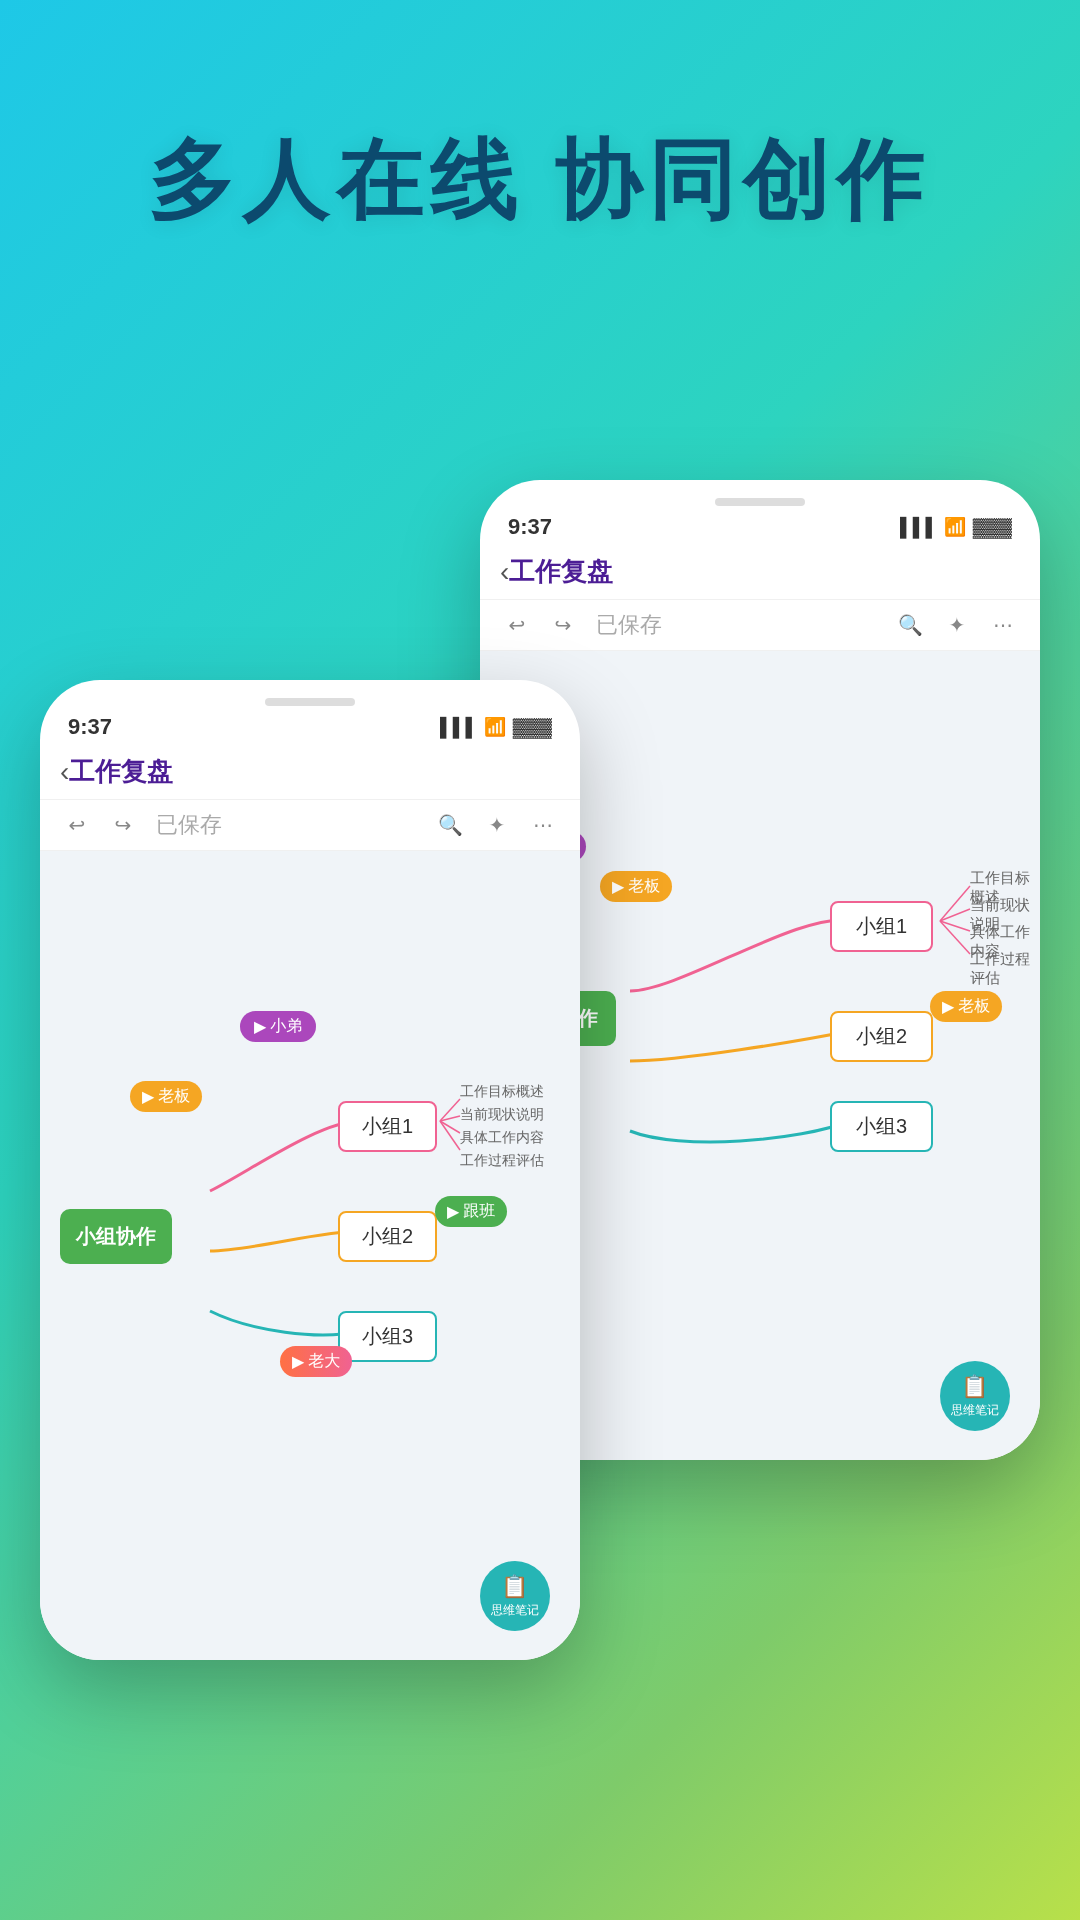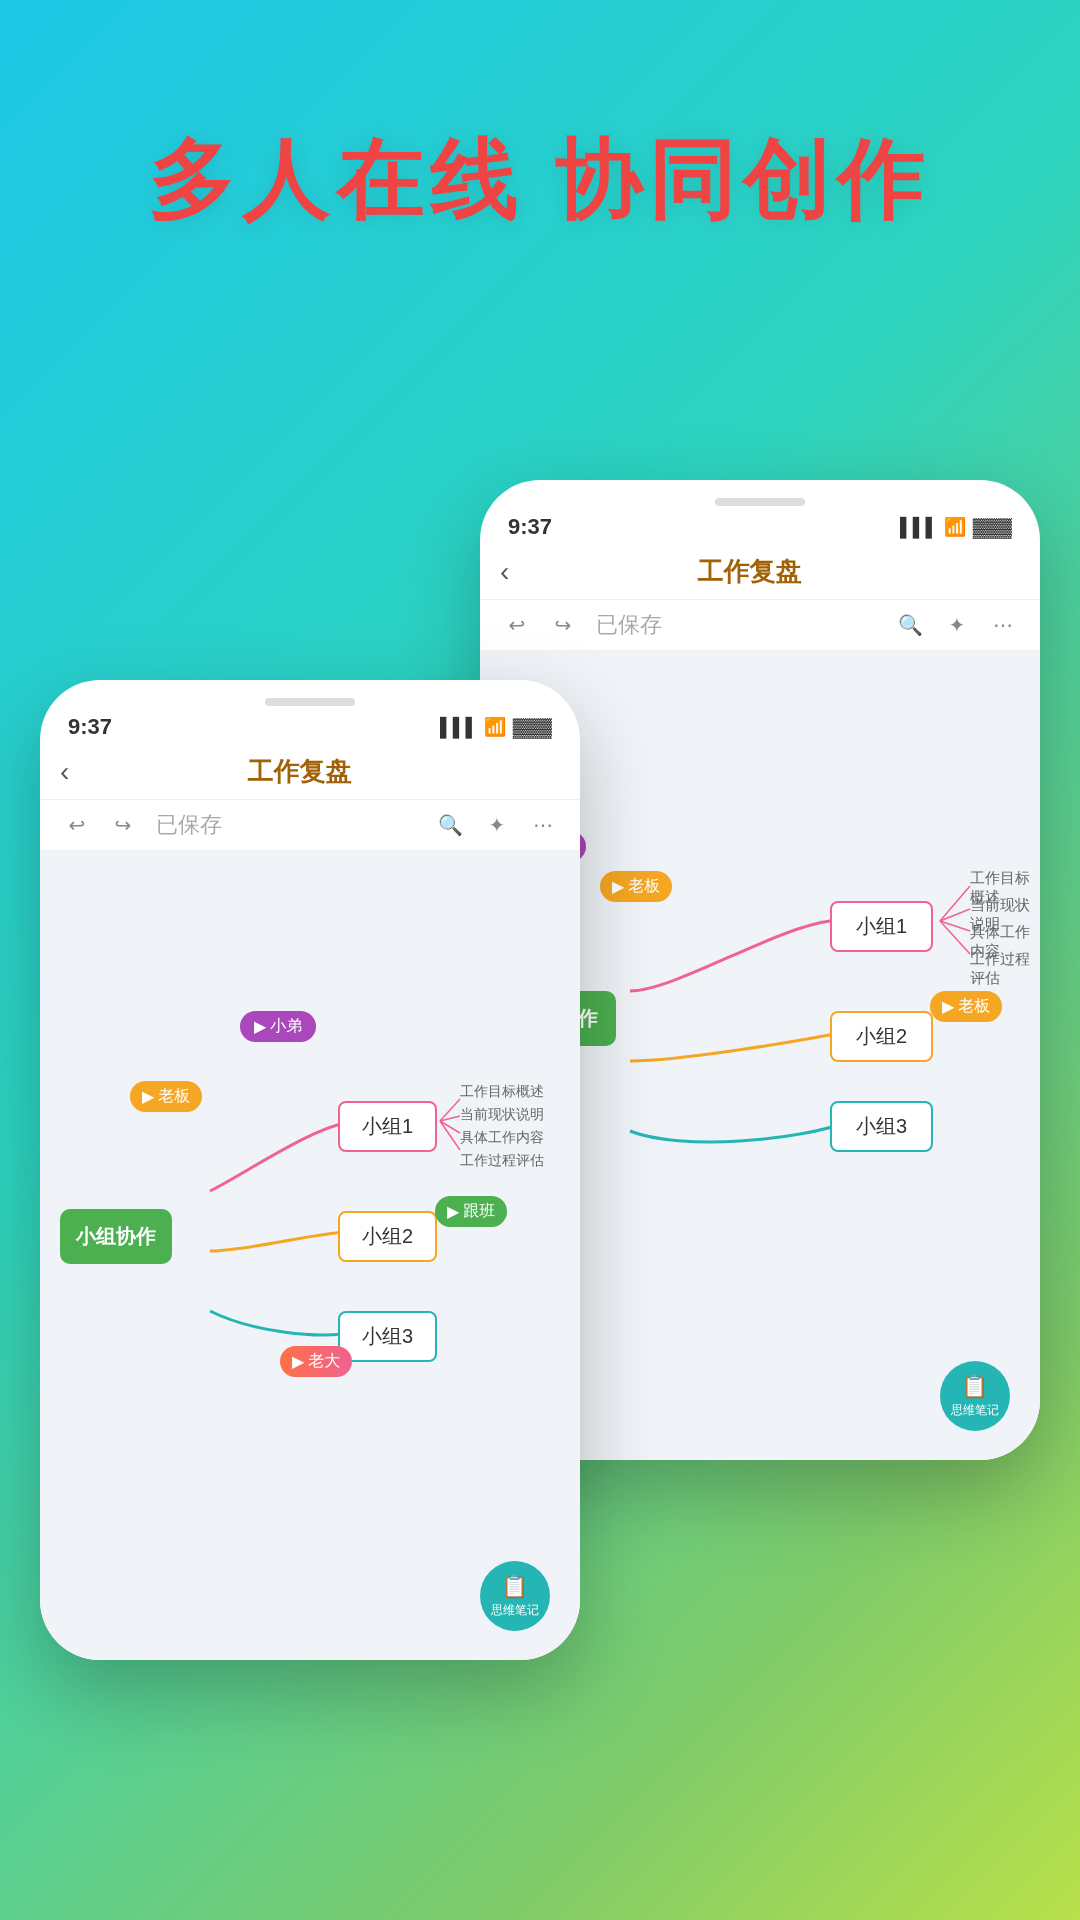--- a/index.html
+++ b/index.html
@@ -11,21 +11,21 @@
       background: linear-gradient(135deg, #1ec8e7 0%, #2dd4bf 40%, #7ecb6a 80%, #b8e04a 100%);
       position: relative;
     }
 
     
     .hero-text {
       position: absolute;
       top: 120px;
       left: 0; right: 0;
       text-align: center;
-      color: #ef4444;
+      color: #0c4a6e;
       font-size: 88px;
       font-weight: 800;
       letter-spacing: 6px;
       text-shadow: 0 2px 20px rgba(0,0,0,0.1);
     }
 
     
     .phone {
       position: absolute;
       background: white;
@@ -81,23 +81,22 @@
       display: flex;
       align-items: center;
       justify-content: space-between;
       padding: 10px 20px;
       border-bottom: 1px solid #f0f0f0;
     }
 
     .phone-header-title {
       font-size: 26px;
       font-weight: 600;
-      color: #a16207;
+      color: #4c1d95;
       flex: 1;
-      text-align: center;
     }
 
     .header-back {
       font-size: 28px;
       color: #555;
     }
 
     .toolbar {
       display: flex;
       align-items: center;

